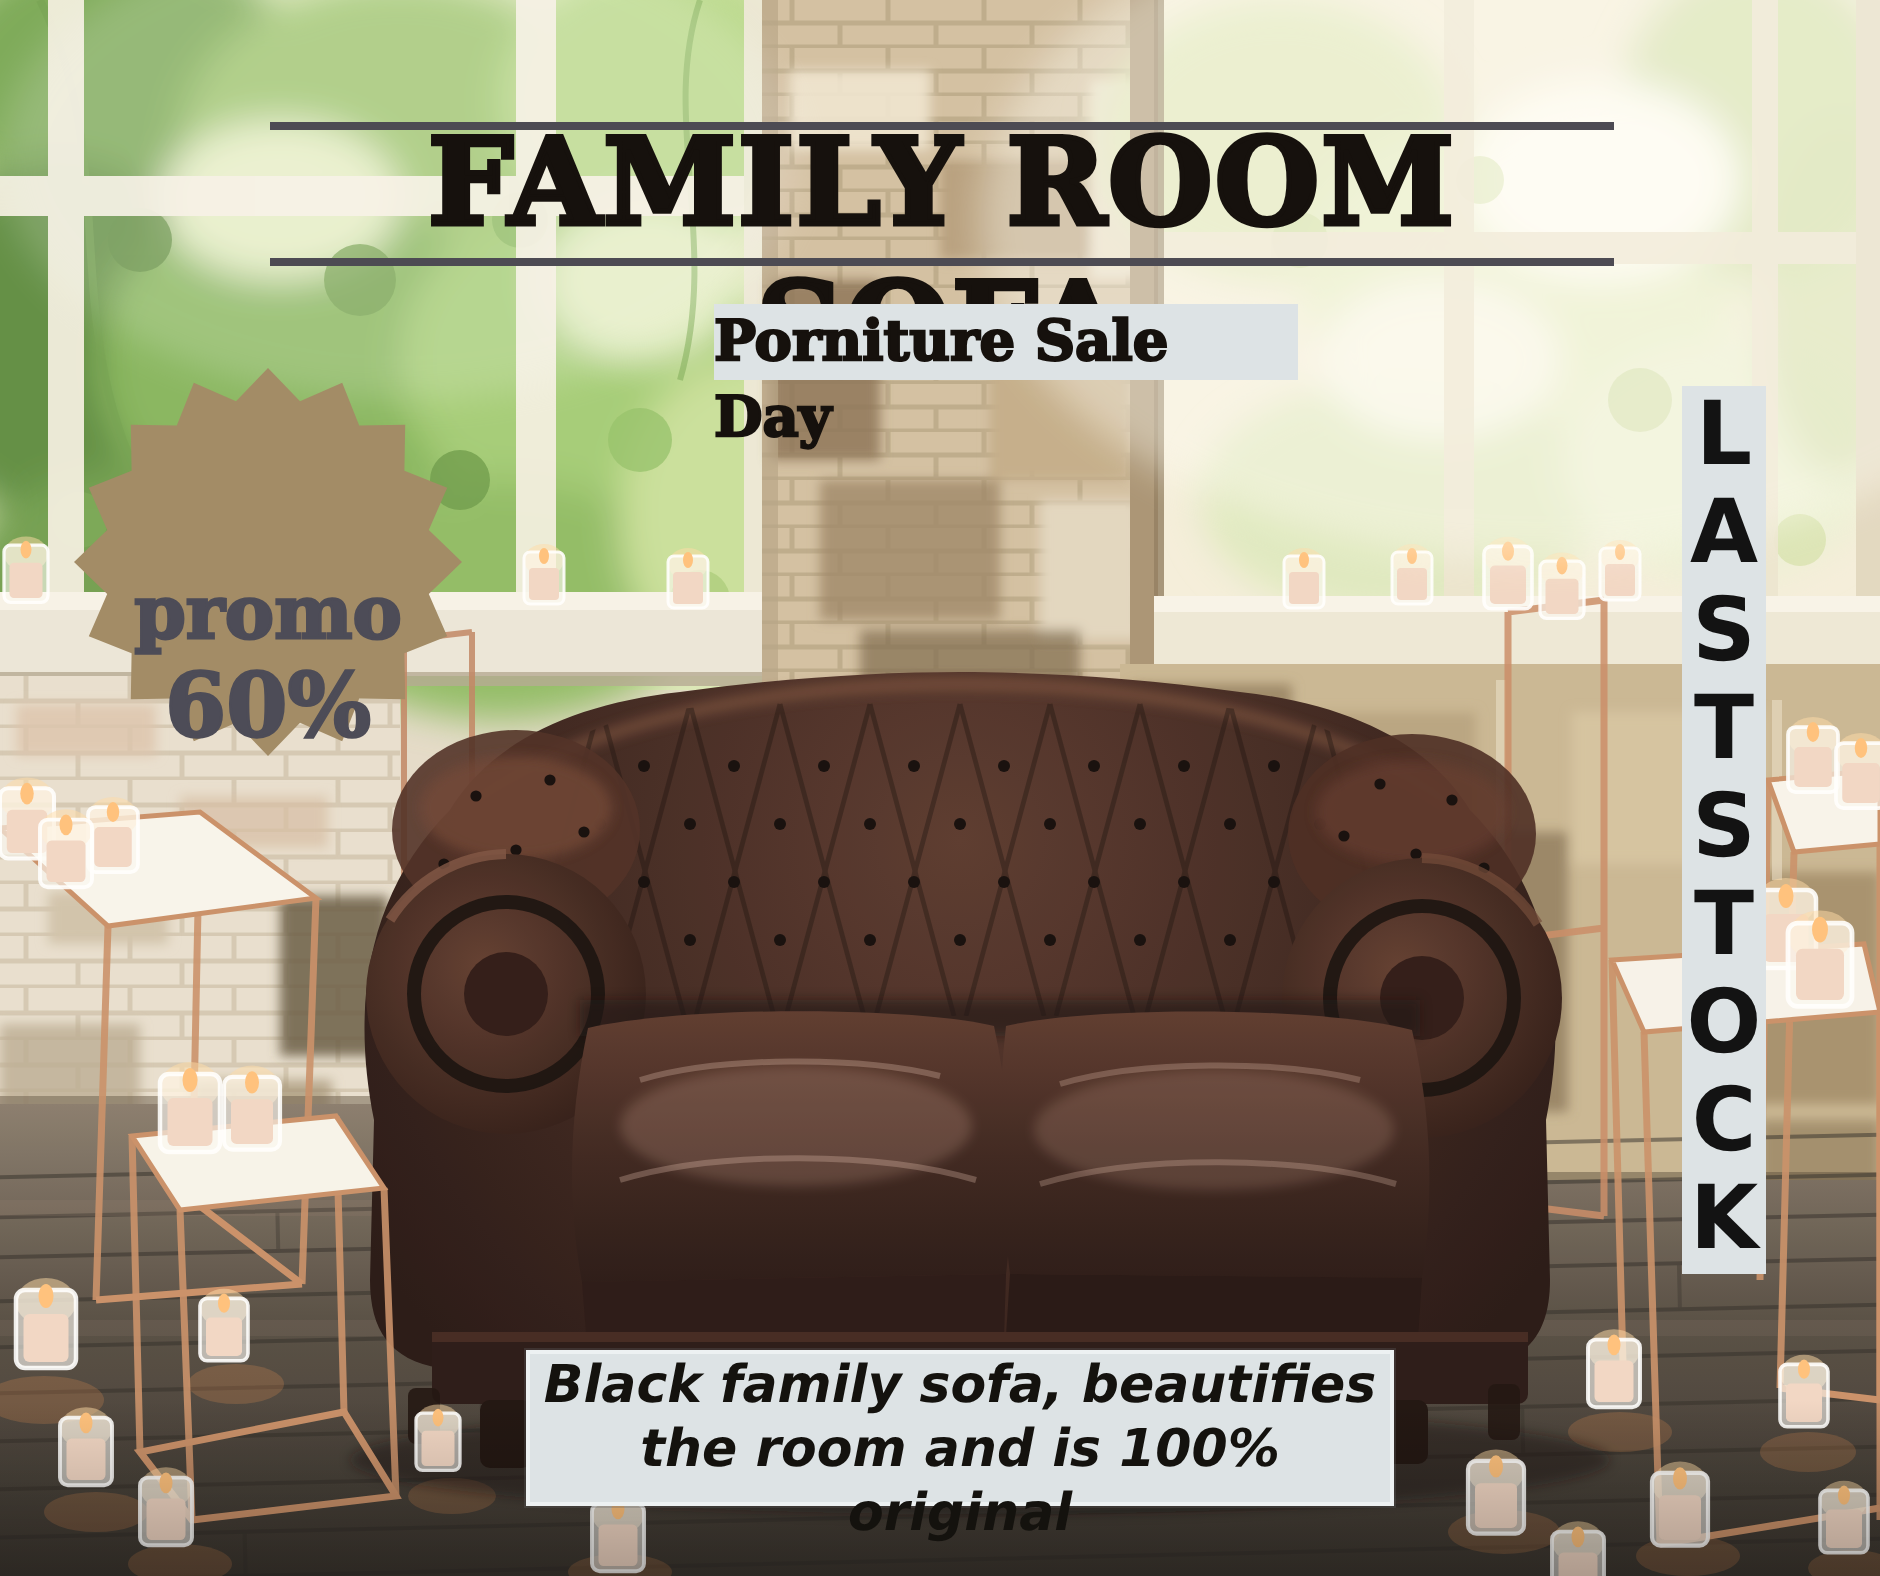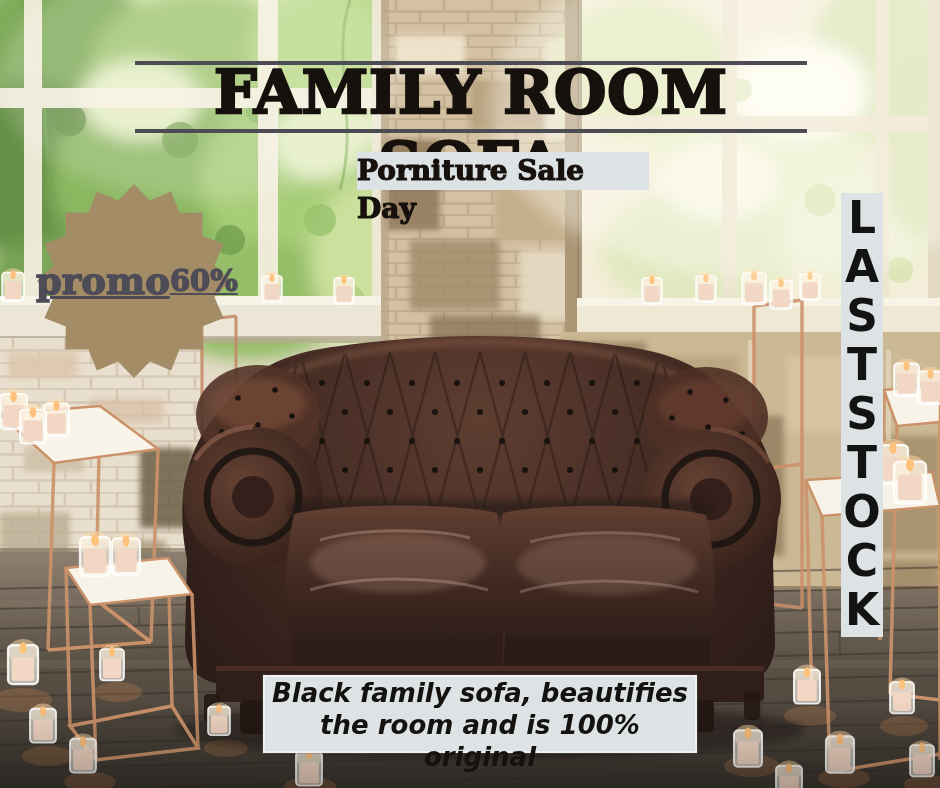--- a/index.html
+++ b/index.html
@@ -19,24 +19,24 @@
 
   .subtitle{position:absolute;left:323px;top:152px;width:292px;height:38px;
             background:var(--label-background,#dde3e5);
             text-align:left;font-family:"DejaVu Serif",serif;font-weight:700;
             font-size:28px;line-height:38px;color:var(--title-text,#16110d);margin-left:34px;
             -webkit-text-stroke:1.2px var(--title-text,#16110d);}
 
   .badge{position:absolute;left:36px;top:183px;width:196px;height:196px;}
   .badge svg{position:absolute;left:0;top:0;width:196px;height:196px;}
   .badge-text{position:absolute;left:0;top:0;width:196px;height:196px;
-              display:flex;flex-direction:row;align-items:center;justify-content:space-between;
-              color:var(--badge-text,#4d4c57);font-family:"DejaVu Serif",serif;font-weight:700;text-decoration:underline;}
+              display:flex;flex-direction:column;align-items:center;justify-content:flex-end;
+              color:var(--badge-text,#4d4c57);font-family:"DejaVu Serif",serif;font-weight:700;}
   .badge-line1{font-size:37px;line-height:46px;-webkit-text-stroke:1.4px var(--badge-text,#4d4c57);}
-  .badge-line2{font-size:29px;line-height:50px;-webkit-text-stroke:1.4px var(--badge-text,#4d4c57);}
+  .badge-line2{font-size:44px;line-height:50px;-webkit-text-stroke:1.4px var(--badge-text,#4d4c57);}
 
   .side-banner{position:absolute;left:841px;top:193px;width:42px;height:444px;
                background:var(--label-background,#dde3e5);
                font-family:"DejaVu Sans",sans-serif;font-weight:700;
                font-size:44px;line-height:49px;text-align:center;
                word-break:break-all;color:var(--banner-text,#131313);}
 
   .caption{position:absolute;left:263px;top:675px;width:434px;height:78px;box-sizing:border-box;
            background:var(--label-background,#dde3e5);
            border:2px solid #edf1f2;box-shadow:0 0 0 1px rgba(100,100,100,.3);

